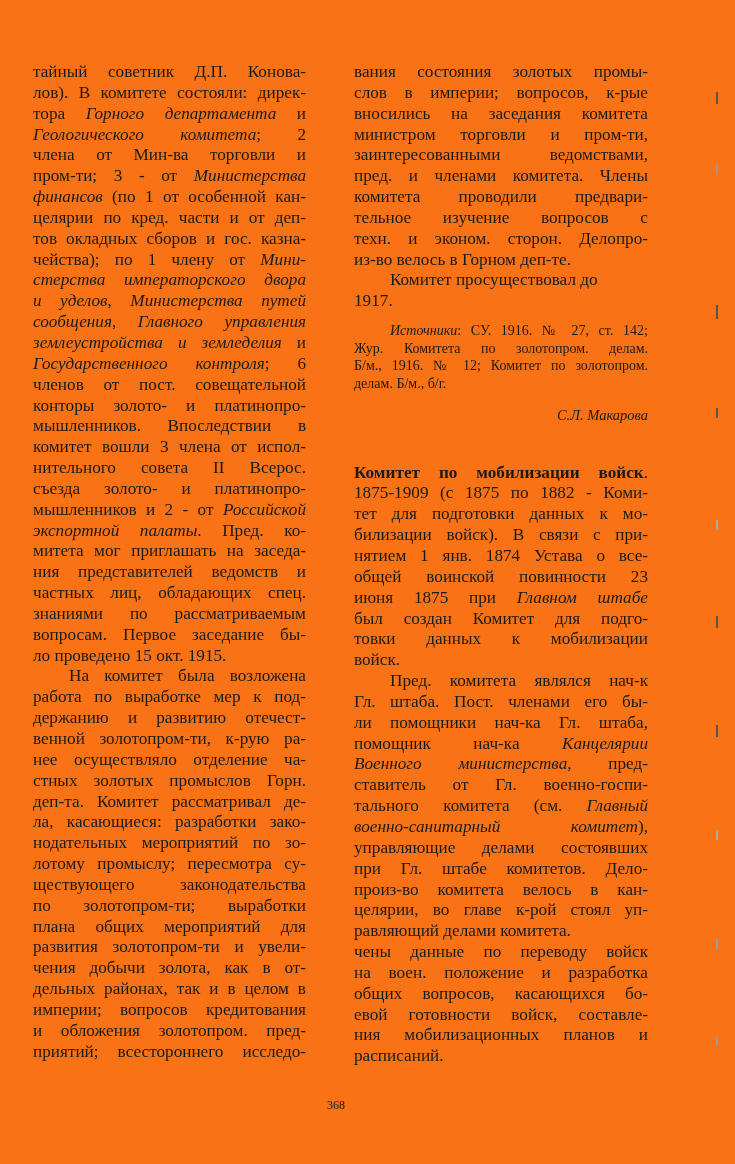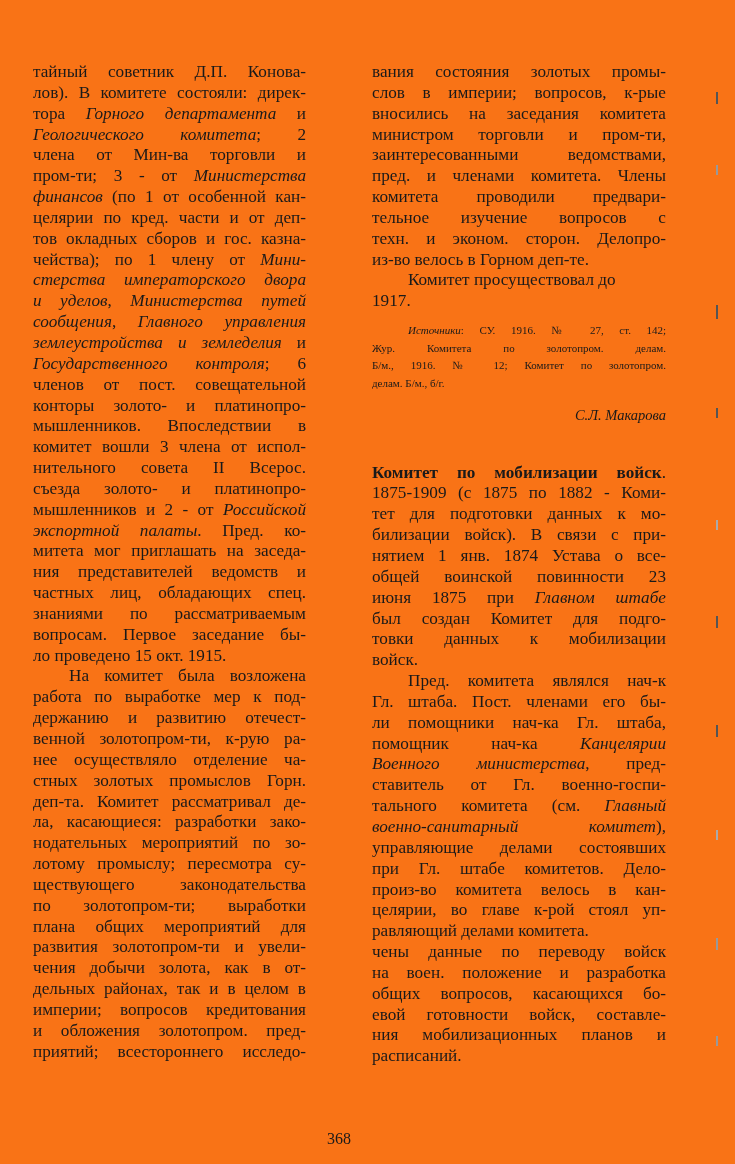--- a/index.html
+++ b/index.html
@@ -1,31 +1,31 @@
 <!DOCTYPE html>
 <html><head>
 <meta charset="utf-8">
 <style>
   html, body { margin: 0; padding: 0; background: #ffffff; }
   body { width: 735px; height: 1164px; position: relative; overflow: hidden;
          font-family: "Liberation Serif", "DejaVu Serif", serif; color: #1a1a1a; }
   .page { position: absolute; left: 0; top: 0; width: 735px; height: 1164px; background: #f97316; }
   .col { position: absolute; top: 62px; }
   .col-left { left: 33px; width: 273px; }
-  .col-right { left: 372px; width: 294px; }
+  .col-right { left: 354px; width: 294px; }
   .ln { display: block; height: 20.85px; line-height: 20.85px; font-size: 17.2px;
         white-space: nowrap; text-align: justify; text-align-last: justify; overflow: visible; }
   .ln.last { text-align-last: left; }
   .ln.indent { padding-left: 36px; }
   .ln i { font-style: italic; }
   .ln b { font-weight: bold; margin-top: 16px; }
-  .small { height: 17.5px; line-height: 17.5px; font-size: 11px; }
+  .small { height: 17.5px; line-height: 17.5px; font-size: 14px; }
   .gap { display: block; }
   .sig { text-align: right; text-align-last: right; font-style: italic; font-size: 14.5px; }
-  .pagenum { position: absolute; left: 327px; top: 1098px; font-size: 16px; margin-top: 32px; }
+  .pagenum { position: absolute; left: 327px; top: 1098px; font-size: 12px; }
   .mark { position: absolute; width: 2px; background: #555; left: 716px; }
 </style>
 </head>
 <body>
 
 <div class="page">
   <div class="col col-left">
       <div class="ln"><span>тайный советник Д.П. Конова-</span></div>
       <div class="ln"><span>лов). В комитете состояли: дирек-</span></div>
       <div class="ln"><span>тора </span><i>Горного департамента</i><span> и</span></div>

